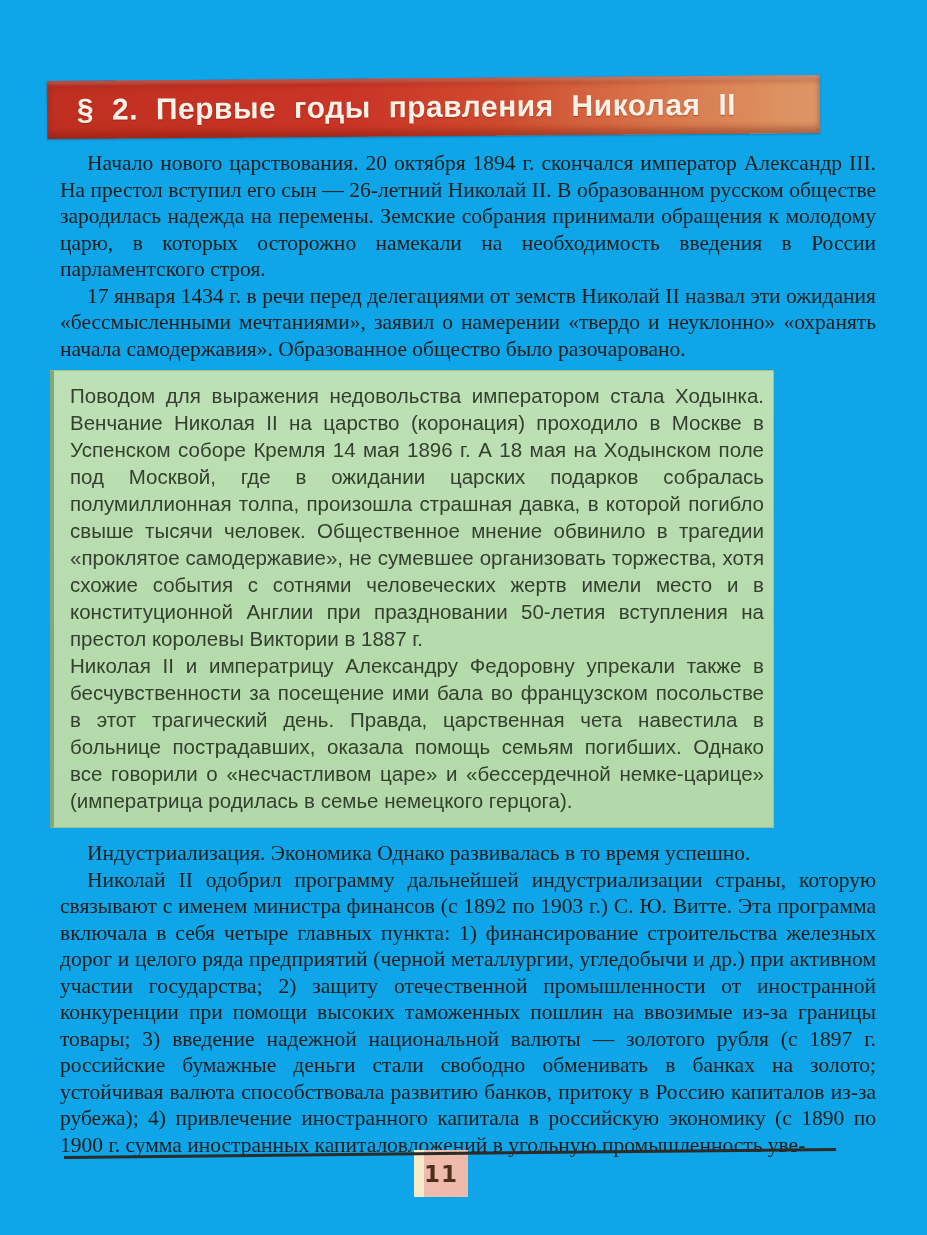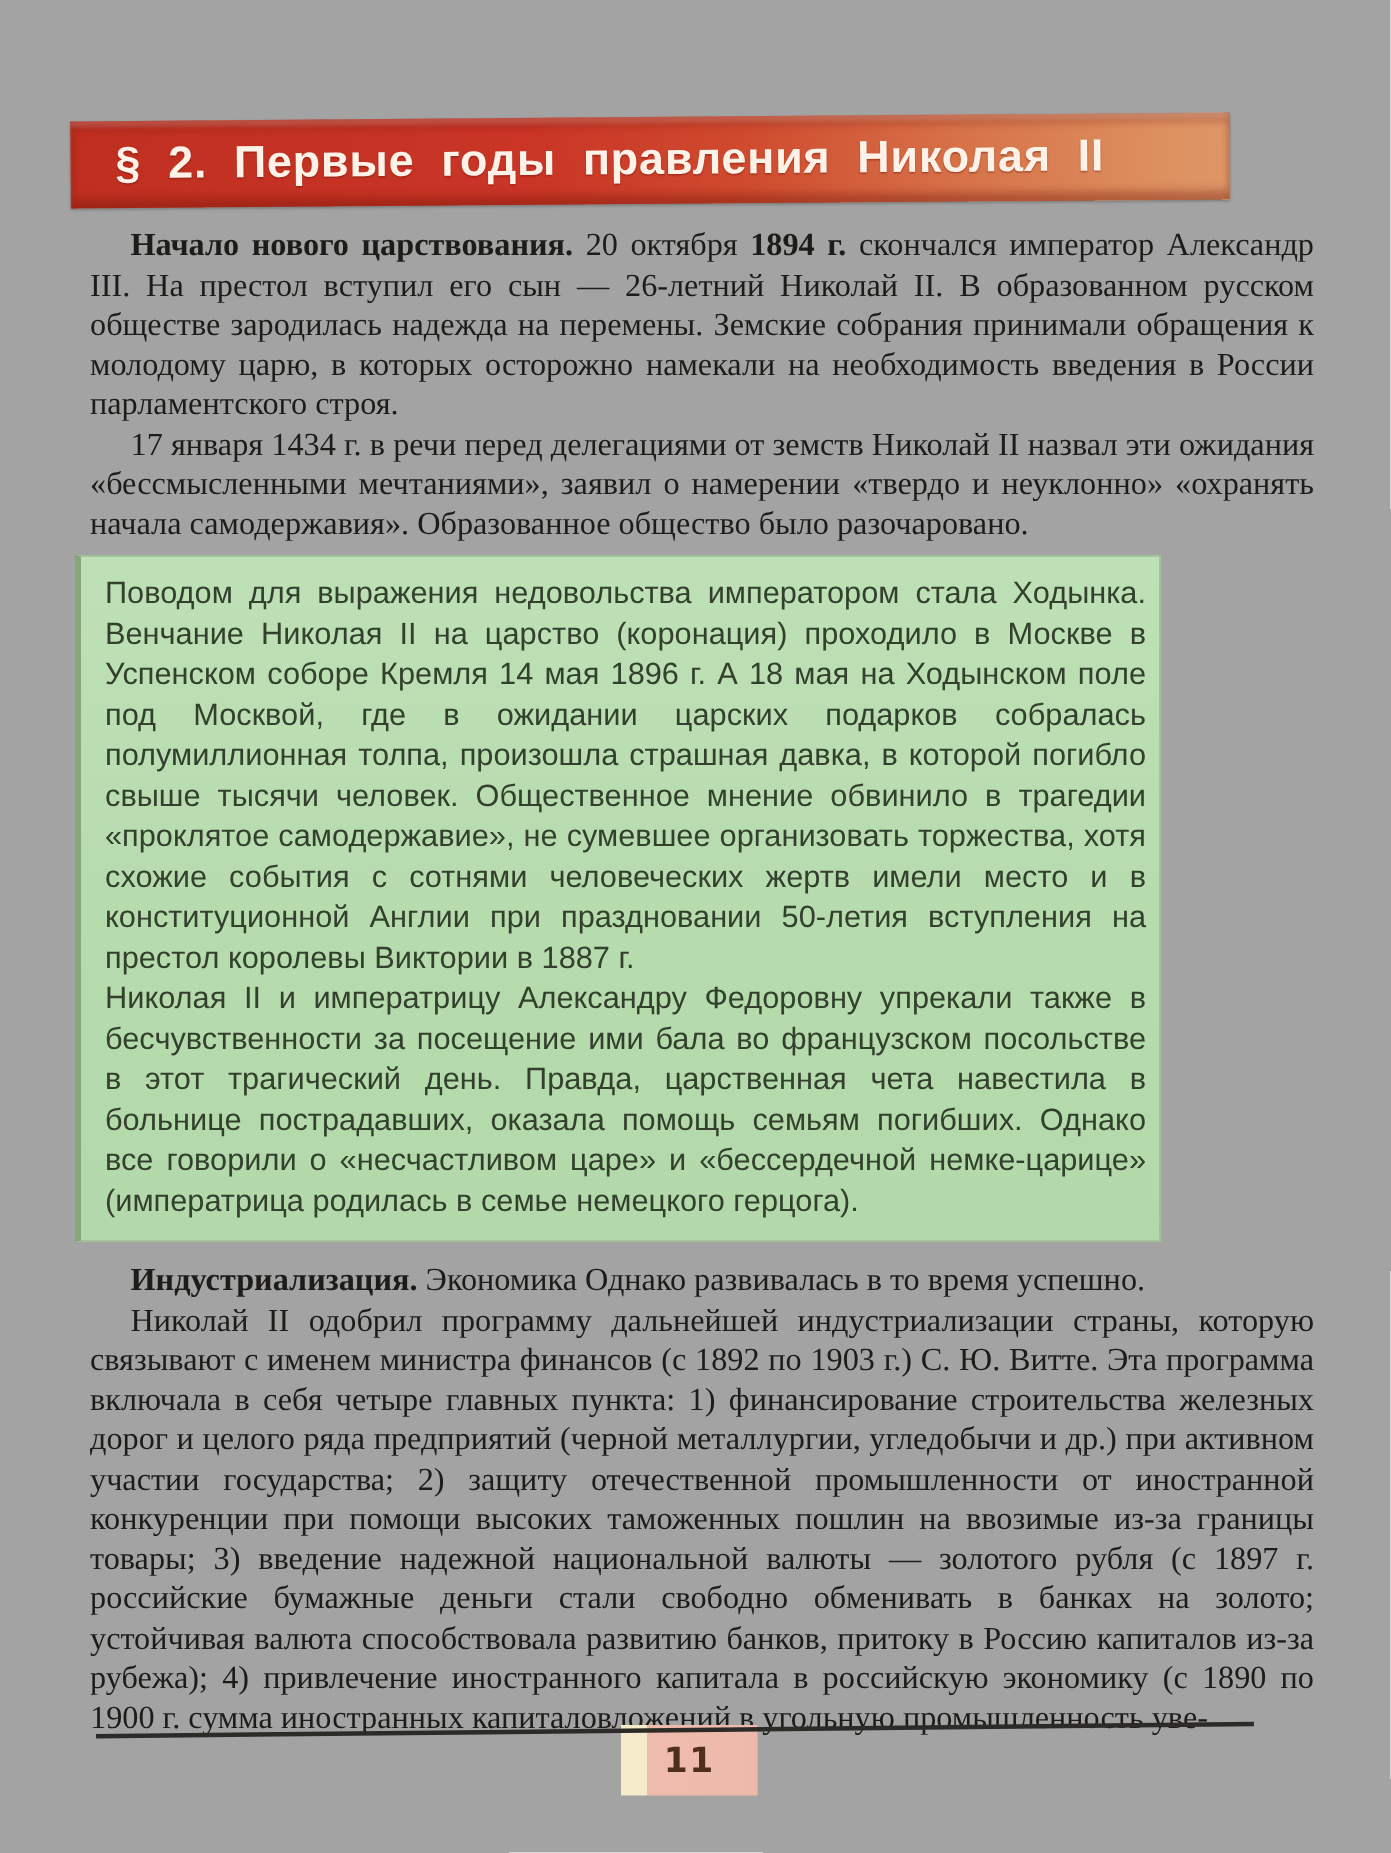--- a/index.html
+++ b/index.html
@@ -1,19 +1,19 @@
 <!DOCTYPE html>
 <html lang="ru"><head>
 <meta charset="utf-8">
 <style>
   html,body{margin:0;padding:0;background:#ffffff;}
   .page{
     position:relative;
     width:927px;height:1235px;
-    background:#a3a3a3;
+    background:#0ea5e9;
     overflow:hidden;
     font-family:"Liberation Serif", serif;
   }
   
   .banner{
     position:absolute;
     left:47px;top:78px;
     width:773px;height:58px;
     background:linear-gradient(90deg,#bf2f20 0%,#ca3526 40%,#cf4a2e 58%,#d7744a 78%,#dd9161 95%,#de9768 100%);
     box-shadow:inset 0 4px 3px rgba(255,255,255,.18),
@@ -39,21 +39,21 @@
     position:absolute;
     left:60px;top:150px;
     width:816px;
     color:#1e1c19;
     font-size:21.5px;
     line-height:26.5px;
     text-align:justify;
   }
   .bodycol p.para{margin:0;}
   .bodycol p.indent{text-indent:27px;}
-  .b{font-weight:bold;}
+  .b{font-weight:normal;}
   
   .infobox{
     margin:8px 0 12px -10px;
     width:724px;
     box-sizing:border-box;
     background:#b9dcb1;
     background:linear-gradient(180deg,#bee0b6 0%,#b6dbad 55%,#b3d9ab 100%);
     border:1px solid #9fc295;
     border-left:4px solid #86a67c;
     padding:11px 9px 13px 16px;
@@ -69,21 +69,21 @@
     position:absolute;
     left:64px;top:1156px;
     width:772px;height:0;
     border-top:3px solid #2c2b28;
     transform:rotate(-0.6deg);
     transform-origin:left center;
   }
   .page-badge{
     position:absolute;
     left:414px;top:1150px;
-    width:91px;height:47px;
+    width:54px;height:47px;
     background:linear-gradient(90deg,#f5ebca 0%,#f5ebca 19%,#eebcae 19%,#eeb9ab 100%);
     display:flex;align-items:center;justify-content:center;
   }
   .page-num{
     font-family:"DejaVu Sans", sans-serif;
     font-weight:bold;
     font-size:23px;
     color:#4e2f1e;
     letter-spacing:1px;
   }

